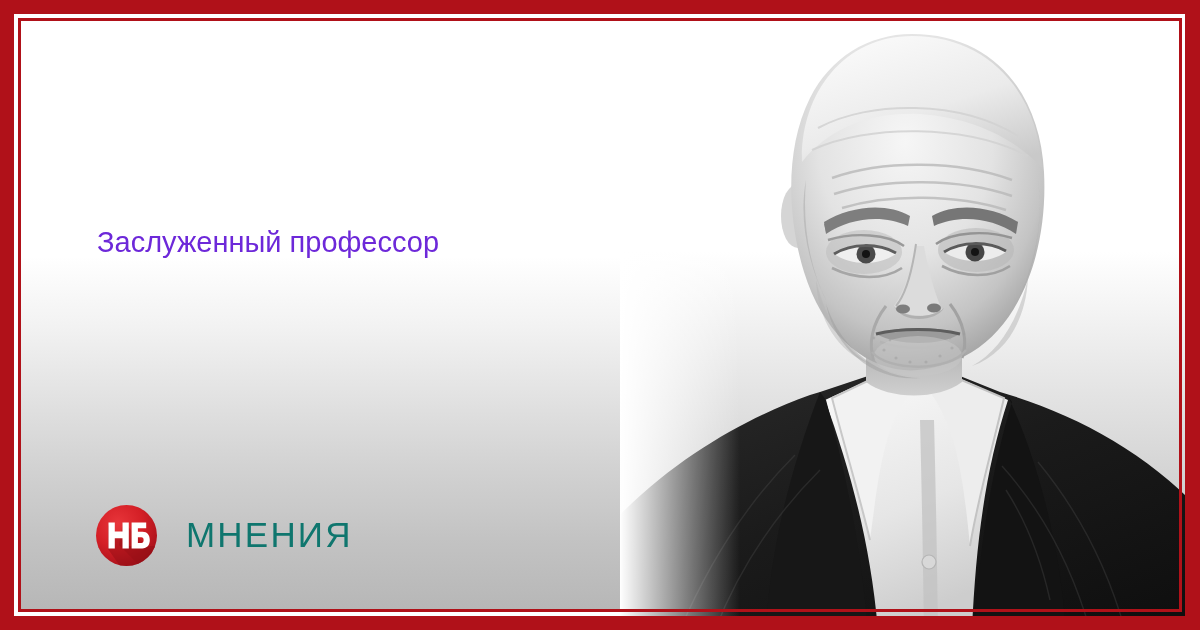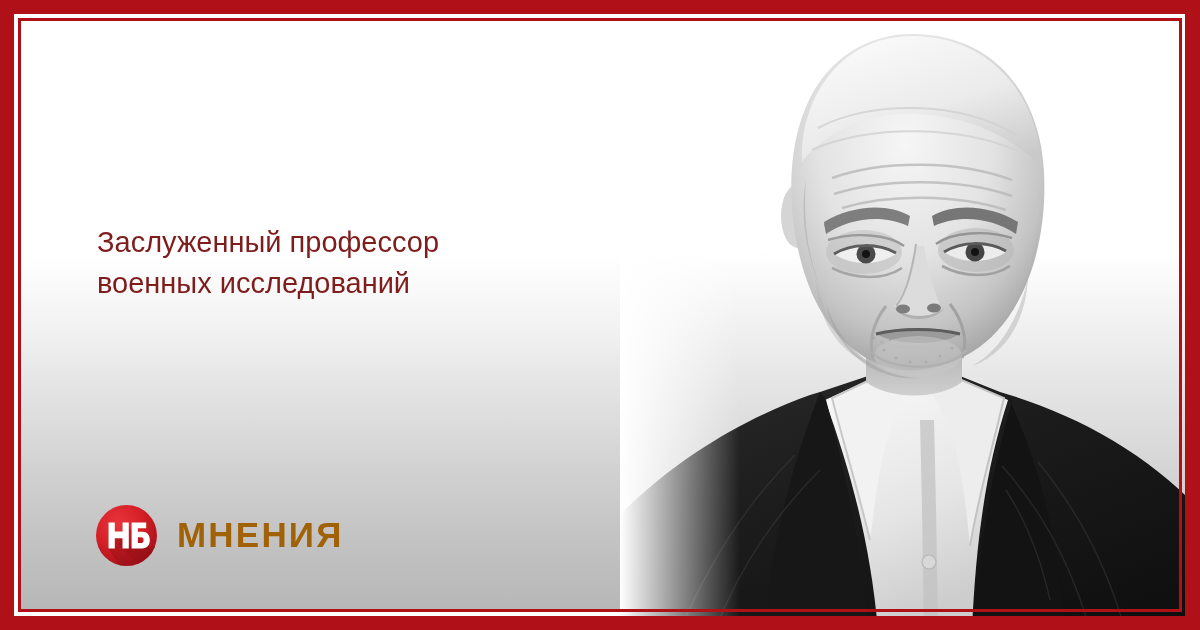--- a/index.html
+++ b/index.html
@@ -89,21 +89,21 @@
     line-height: 56px;
     color: #121212;
     letter-spacing: -0.2px;
     margin: 0 0 8px 0;
     white-space: nowrap;
   }
   .author-role {
     font-size: 29px;
     font-weight: normal;
     line-height: 41px;
-    color: #7f1d1d;
+    color: #6d28d9;
     margin: 0;
   }
   .author-role .role-line { display: block; white-space: nowrap; }
 
   
   .brand {
     position: absolute;
     left: 96px;
     top: 504px;
     height: 62px;
@@ -111,25 +111,25 @@
     align-items: center;
     z-index: 20;
   }
   .brand-mark {
     width: 61px;
     height: 61px;
     flex: 0 0 61px;
   }
   .brand-mark svg { display: block; }
   .brand-word {
-    margin-left: 20px;
+    margin-left: 29px;
     font-size: 35px;
-    font-weight: bold;
+    font-weight: normal;
     letter-spacing: 2.2px;
-    color: #a16207;
+    color: #0f766e;
     line-height: 1;
     padding-bottom: 2px;
   }
 </style>
 </head>
 <body>
 
 <div class="card">
 
   <div class="bg-plate"></div>
@@ -314,21 +314,20 @@
         <path d="M 206 304 C 222 352 262 378 300 378 C 256 382 216 352 206 304 Z" fill="#9b9b9b" opacity="0.45"></path>
       </g>
 
       <rect x="0" y="0" width="120" height="630" fill="url(#edgeFade)"></rect>
     </svg>
   </div>
 
   <div class="text-block">
     <p class="author-role">
       <span class="role-line">Заслуженный профессор</span>
-      <span class="role-line">военных исследований</span>
     </p>
   </div>
 
   <div class="brand">
     <span class="brand-mark">
       <svg width="61" height="61" viewBox="0 0 61 61" xmlns="http://www.w3.org/2000/svg">
         <defs>
           <radialGradient id="logoG" cx="36%" cy="30%" r="78%">
             <stop offset="0%" stop-color="#e8353a"></stop>
             <stop offset="52%" stop-color="#d41f26"></stop>

